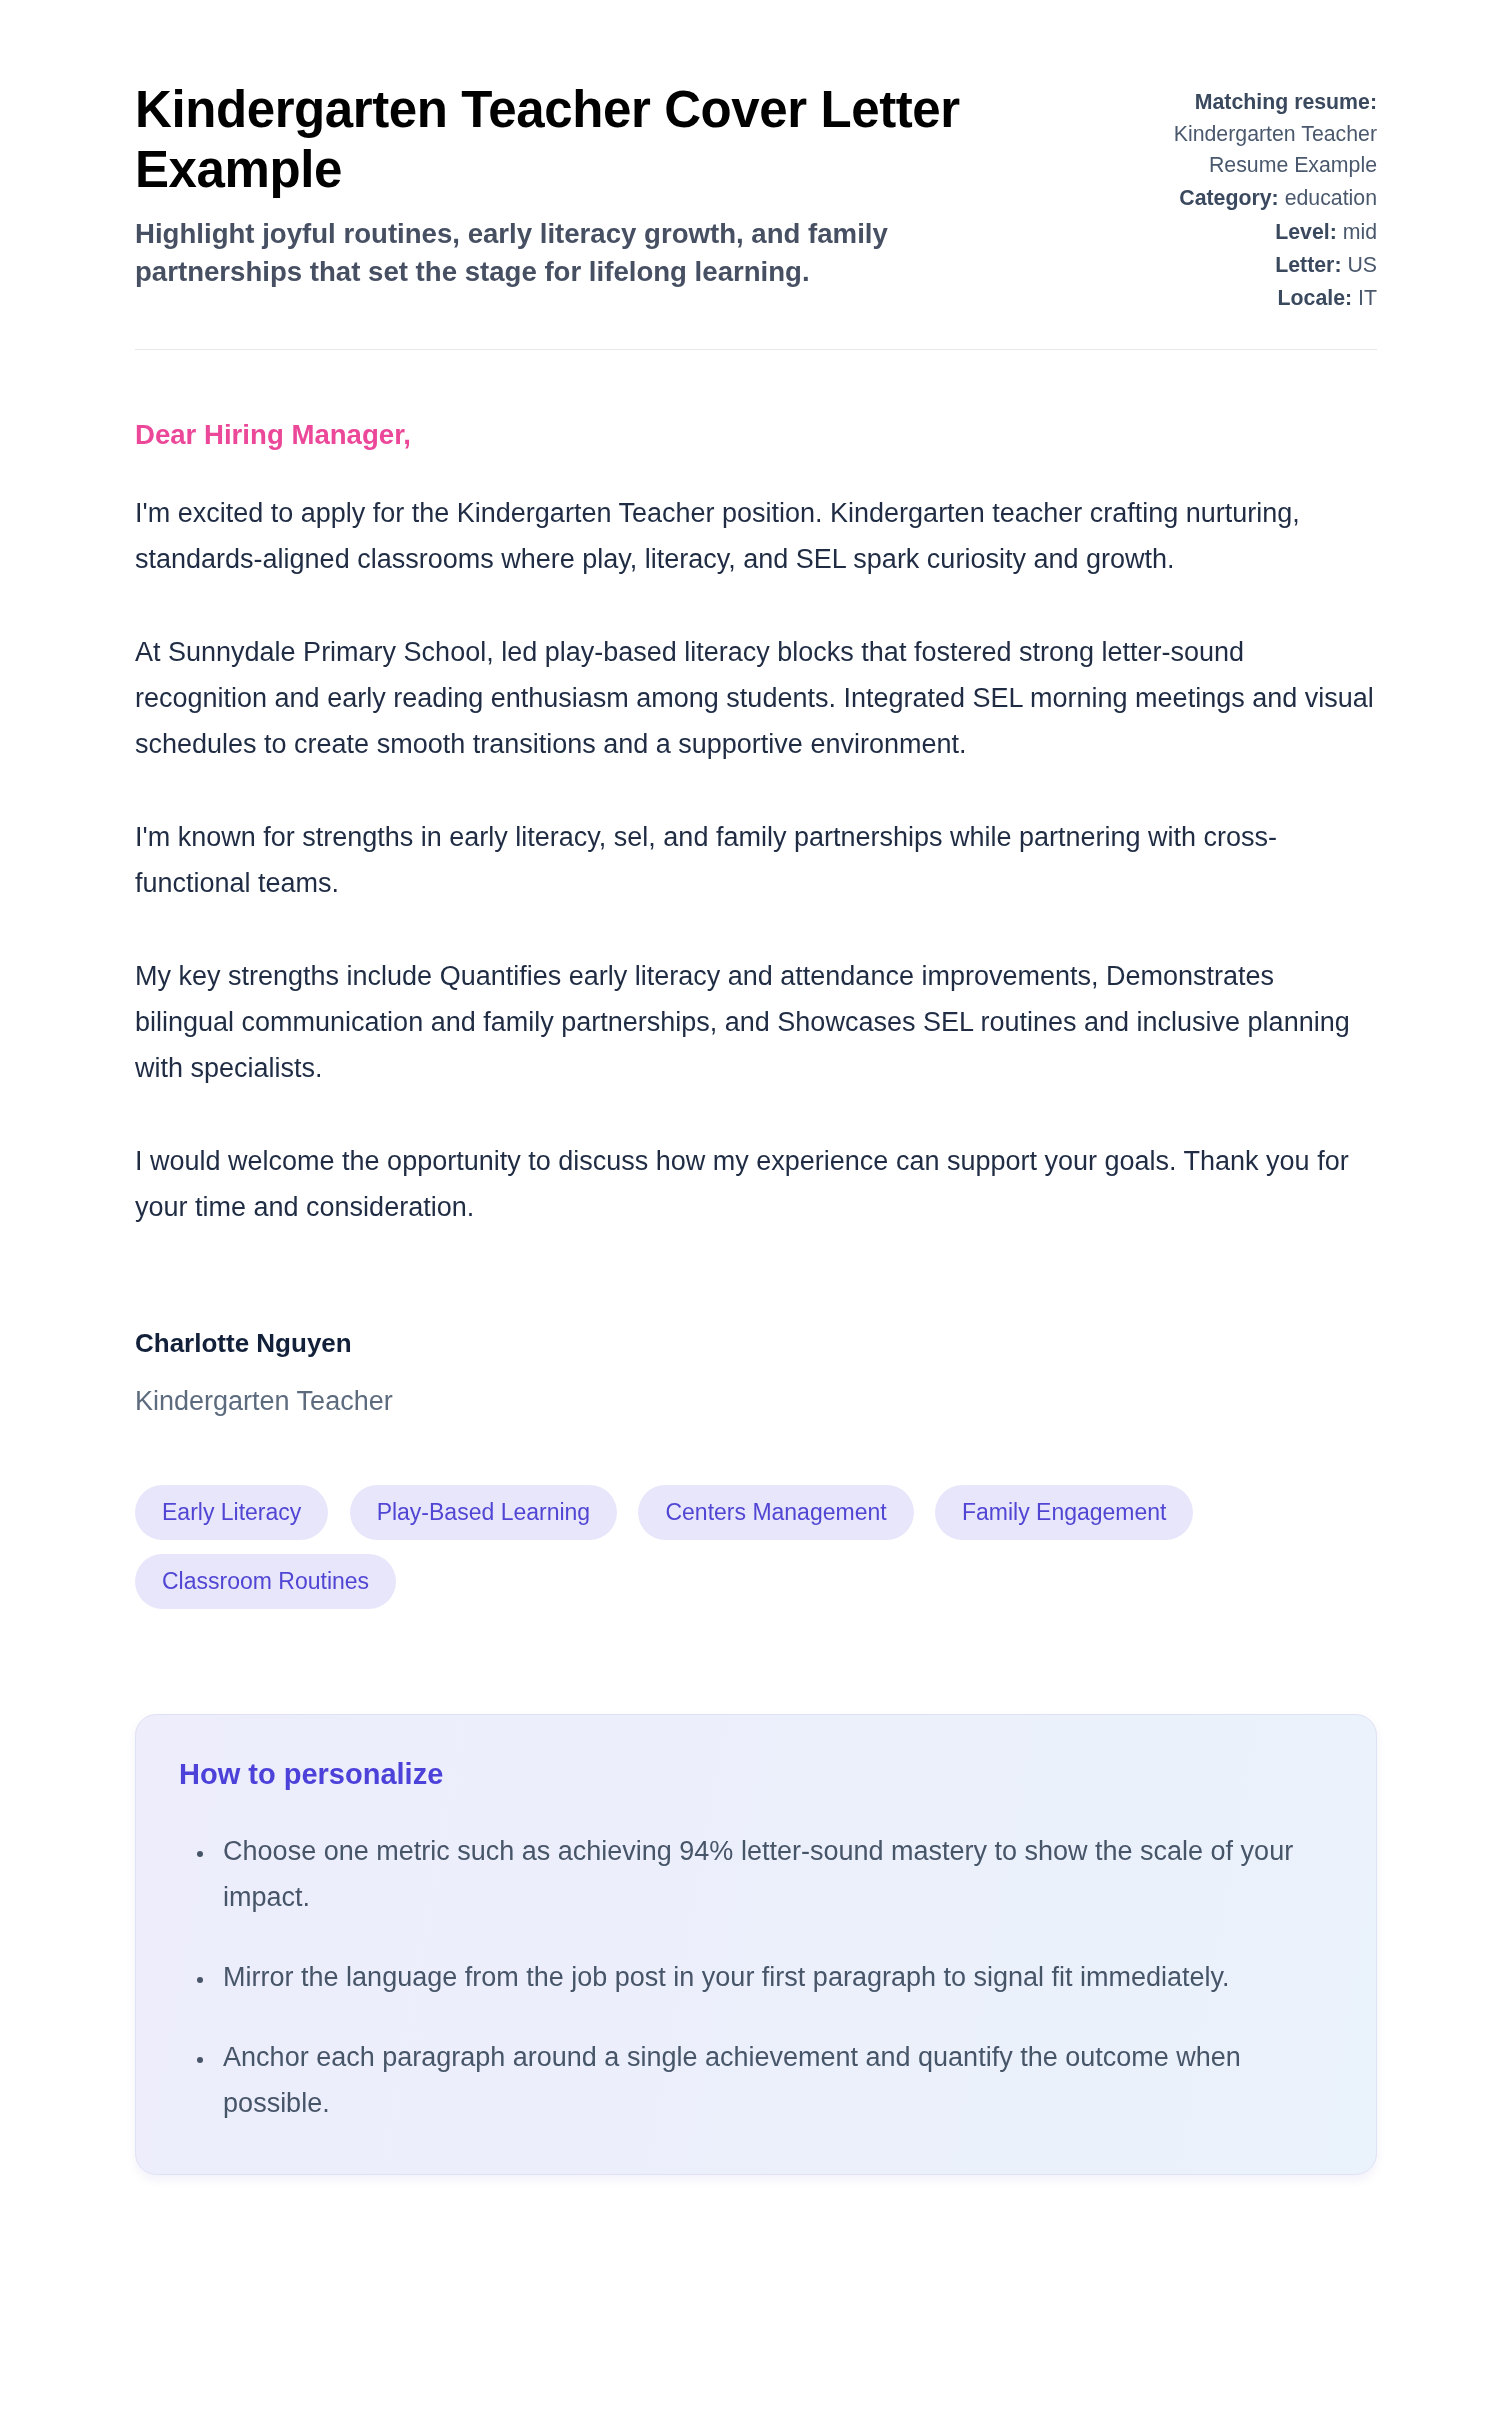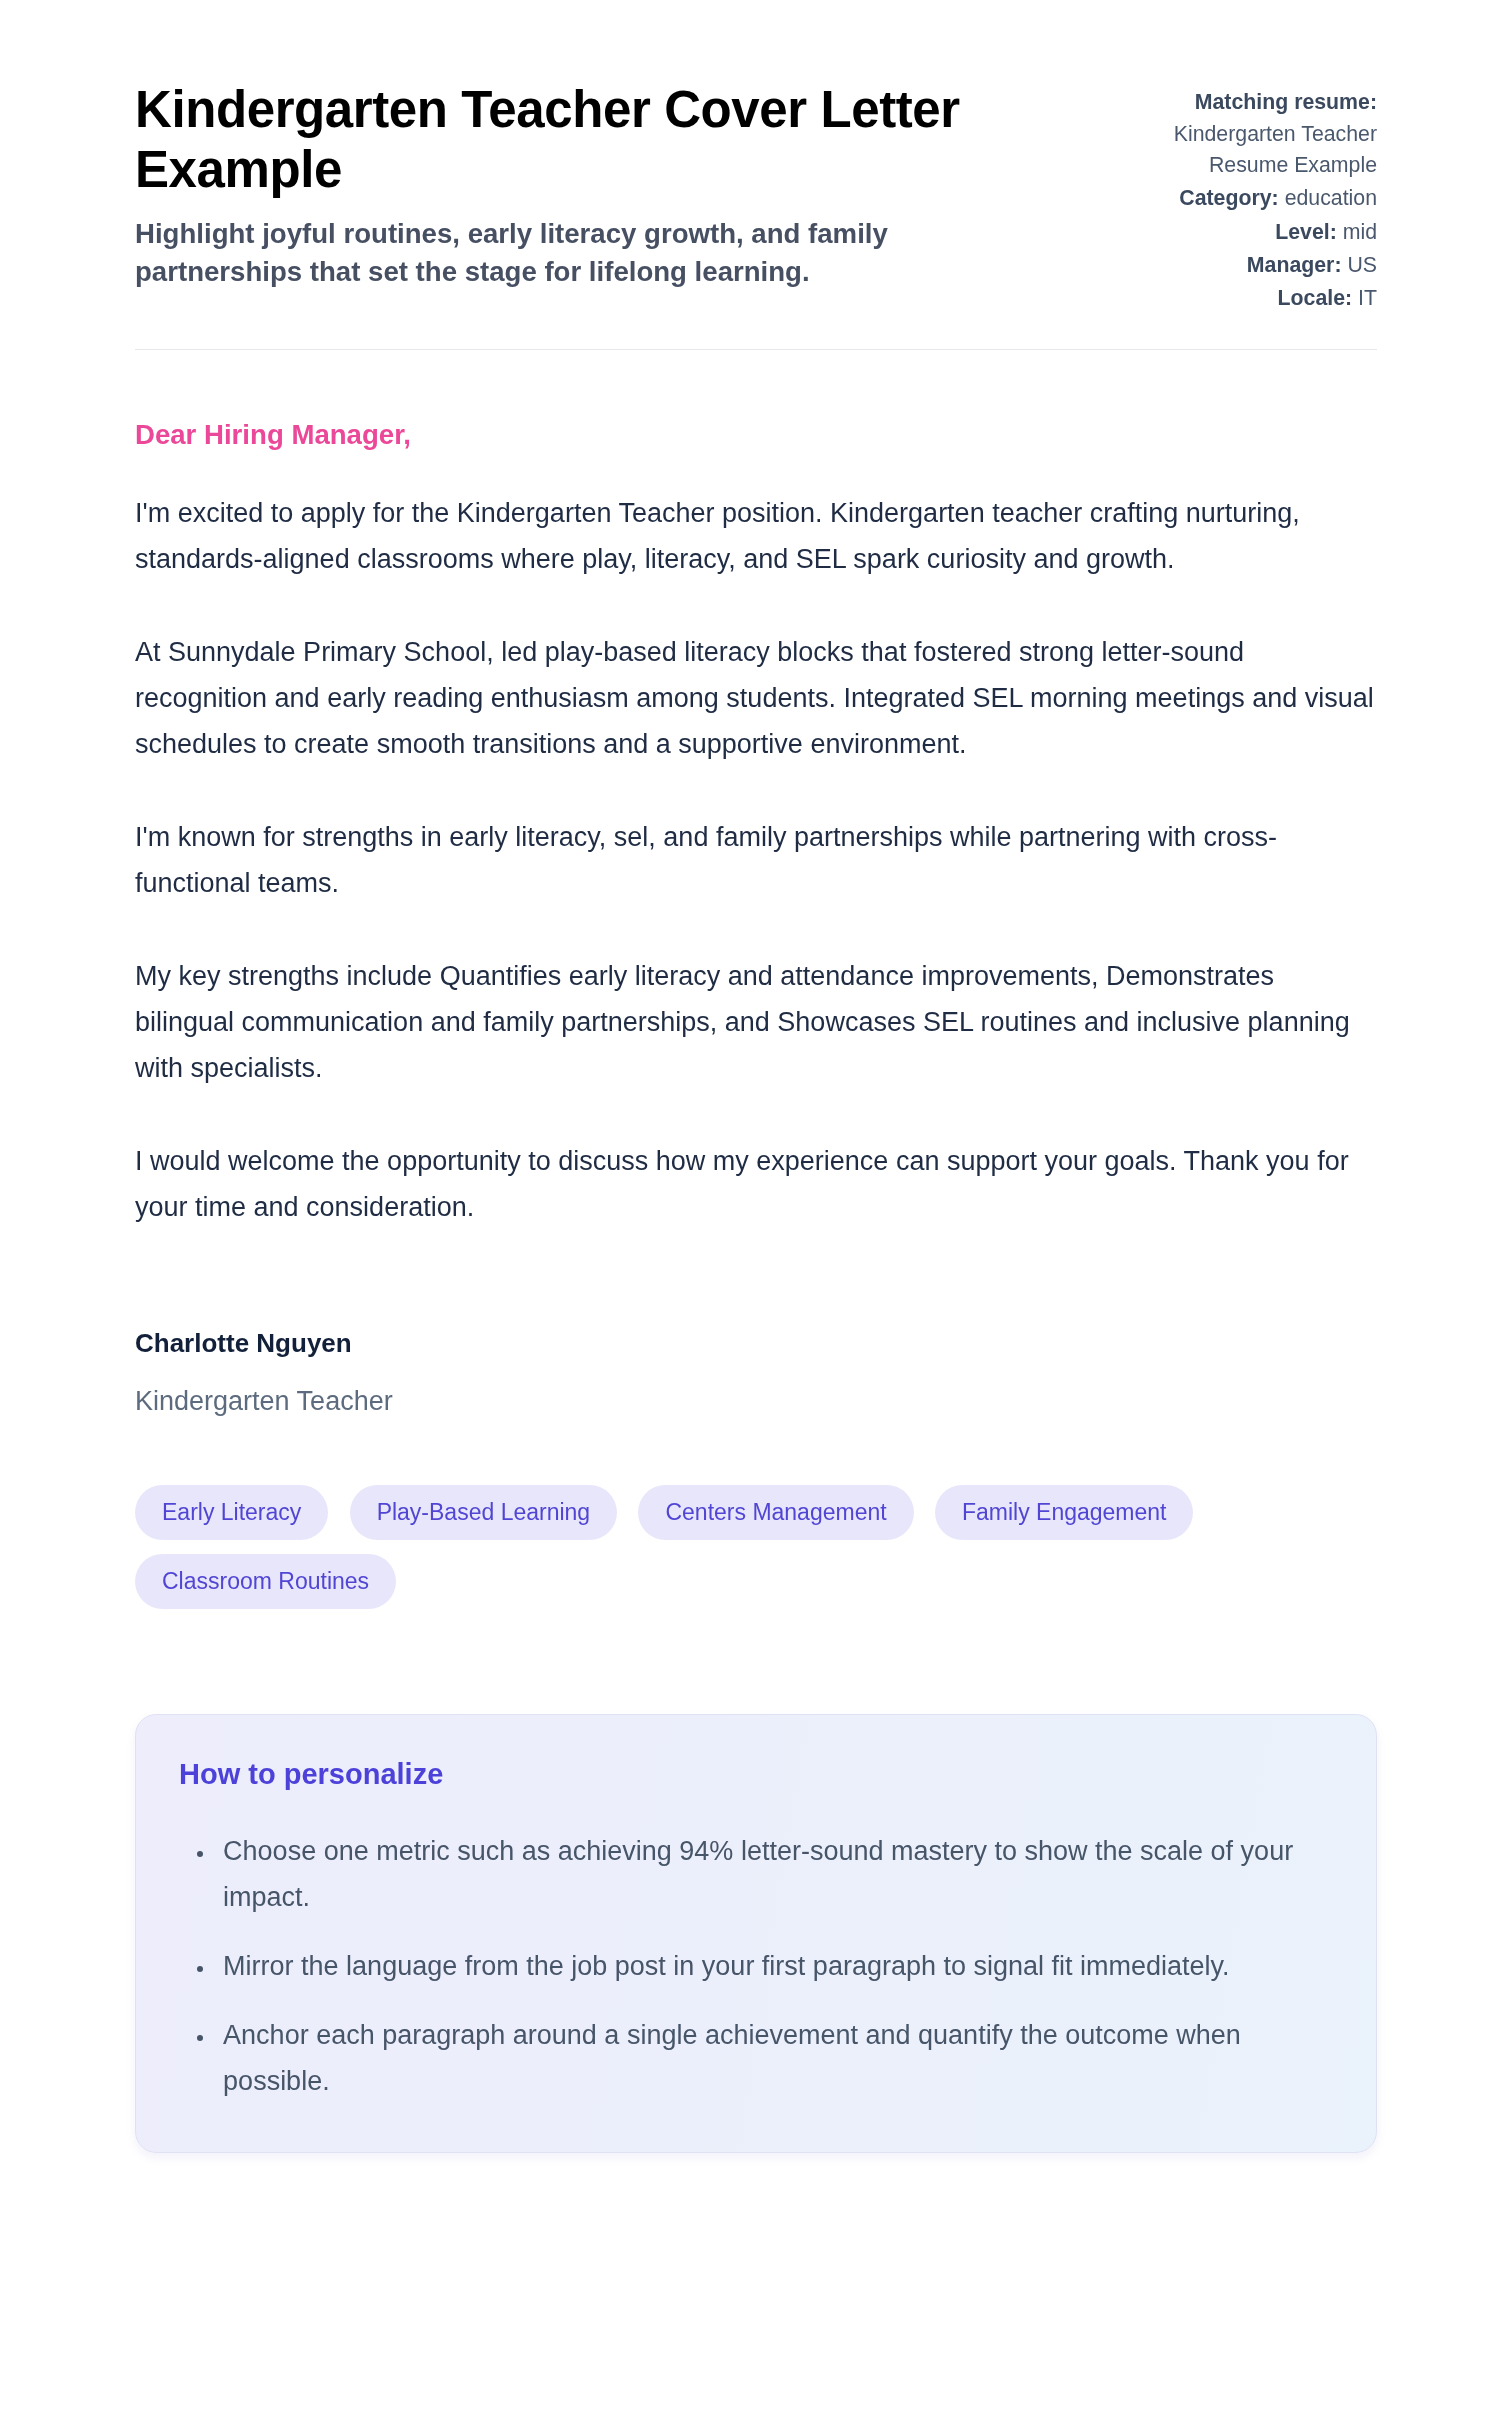--- a/index.html
+++ b/index.html
@@ -51,21 +51,21 @@
   .personalize {
     margin-top:105px; border-radius:21.3px;
     border:1.8px solid #dfe1f4;
     background:linear-gradient(100deg,#ededfb 0%,#eaf2fb 100%);
     padding:43px 50px 48px 43px;
     box-shadow:0 4.4px 9px rgba(130,130,210,0.10);
   }
   .personalize-title { font-size:29px; font-weight:700; color:#4c41d9; }
   .personalize-list {
     margin-top:37px; padding-left:37px;
-    display:flex; flex-direction:column; gap:23px;
+    display:flex; flex-direction:column; gap:34px;
     list-style:disc;
   }
   .personalize-list li {
     font-size:27px; line-height:46px; color:#475569; padding-left:7.1px;
     max-width:1094px;
   }
   .personalize-list li::marker { color:#475569; font-size:21.3px; }
 </style>
 </head>
 <body>
@@ -84,21 +84,21 @@
       </div>
       <div class="meta-row">
         <span class="lbl">Category:</span>
         <span>education</span>
       </div>
       <div class="meta-row">
         <span class="lbl">Level:</span>
         <span>mid</span>
       </div>
       <div class="meta-row">
-        <span class="lbl">Manager:</span>
+        <span class="lbl">Letter:</span>
         <span>US</span>
       </div>
       <div class="meta-row">
         <span class="lbl">Locale:</span>
         <span>IT</span>
       </div>
     </div>
   </div>
 
   <hr class="divider">

